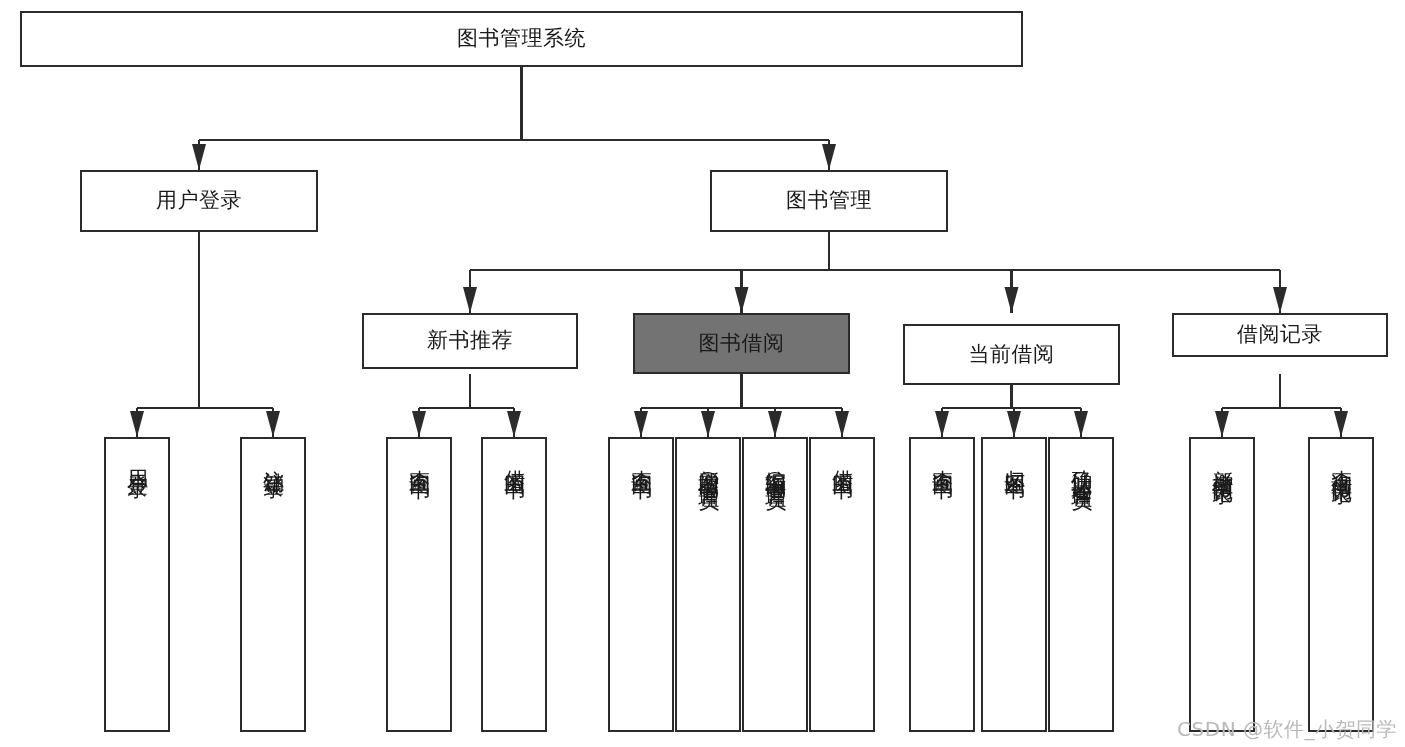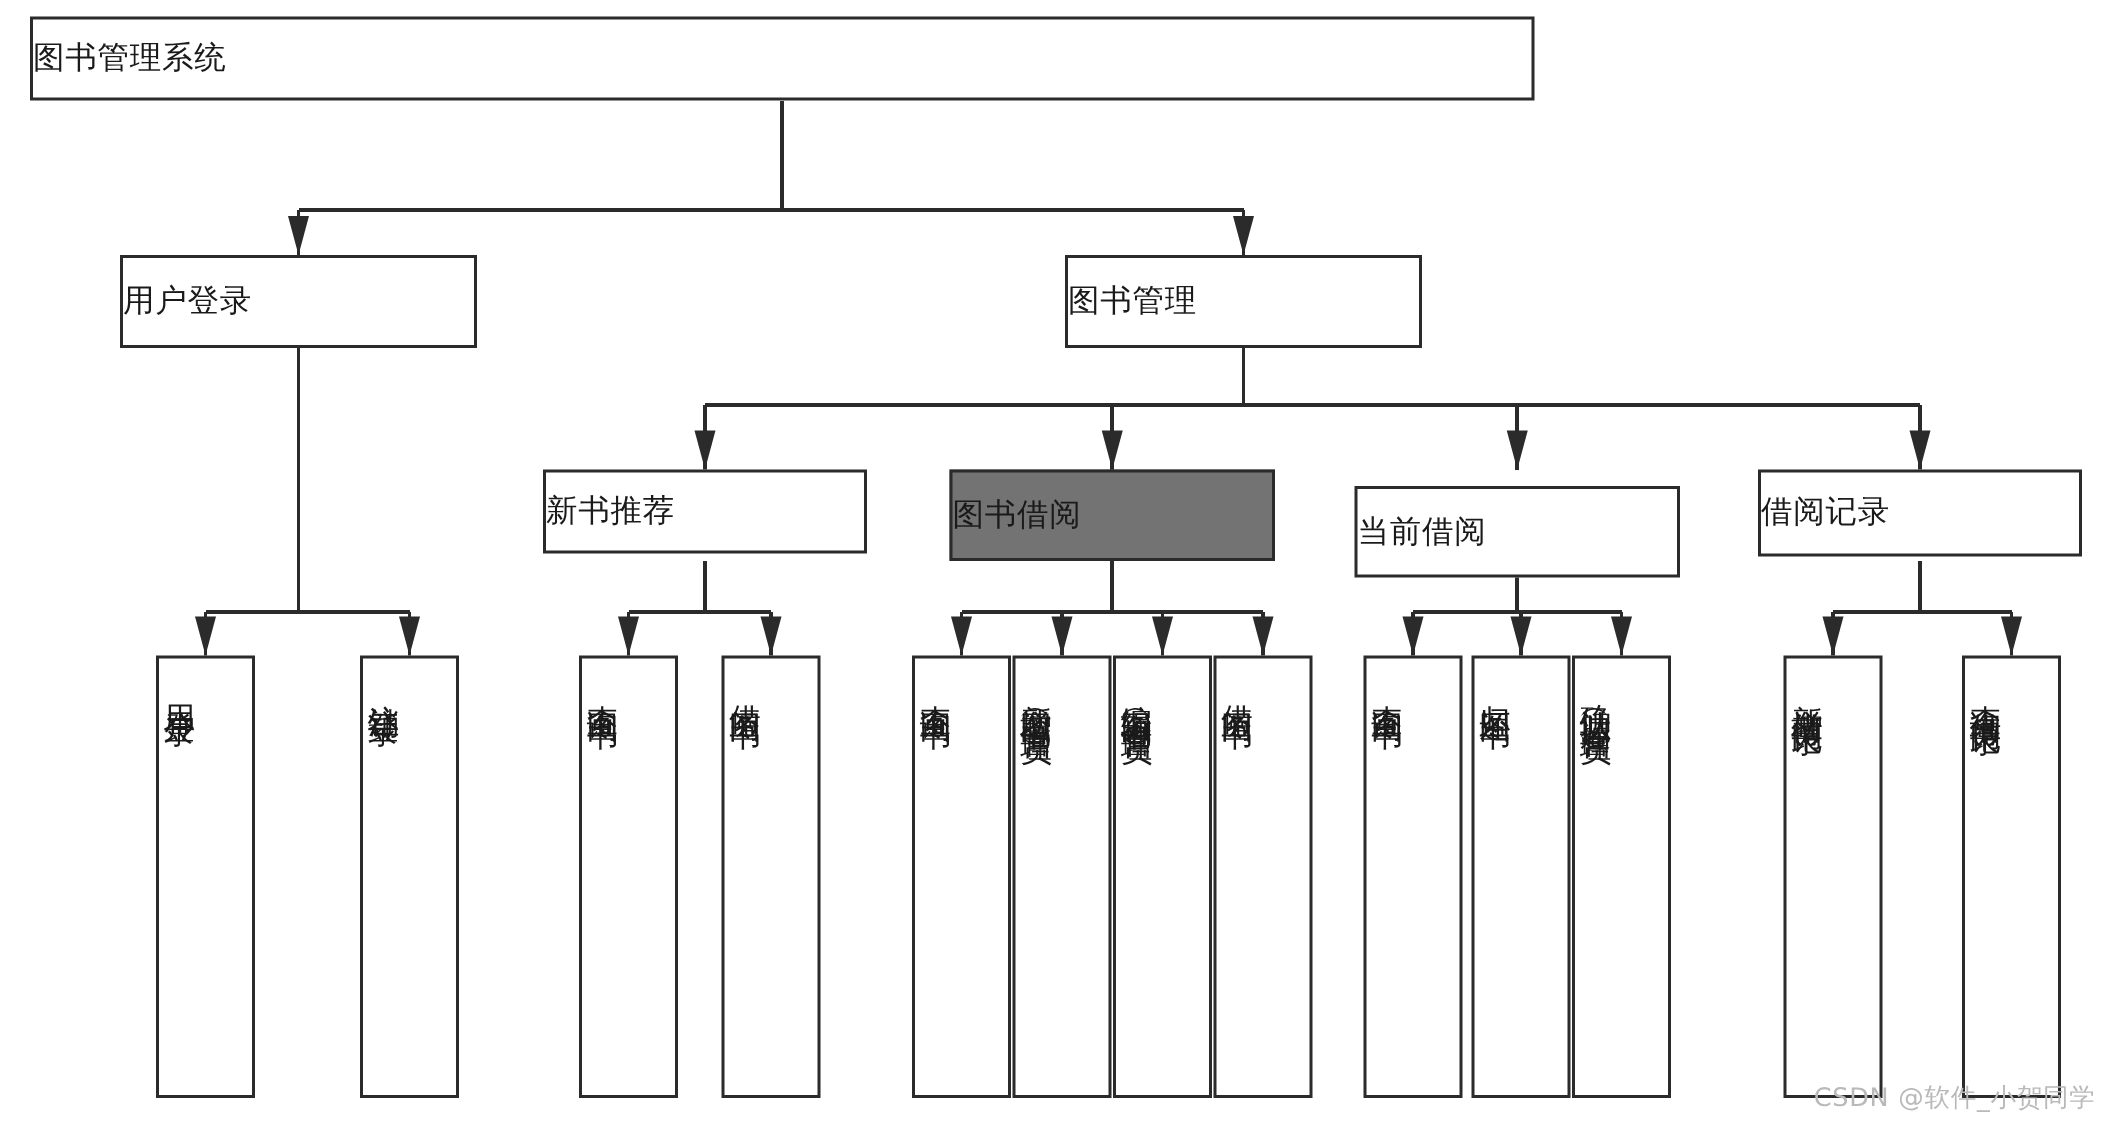--- a/index.html
+++ b/index.html
@@ -26,20 +26,21 @@
     height: 747px;
     pointer-events: none;
   }
   .node {
     position: absolute;
     box-sizing: border-box;
     background: #ffffff;
     border: 2px solid #2b2b2b;
     display: flex;
     align-items: center;
+    justify-content: center;
     color: #1a1a1a;
     text-align: center;
   }
   .node.horiz {
     font-size: 21px;
     letter-spacing: 0.5px;
     line-height: 1.1;
   }
   .node.vert {
     align-items: flex-start;
@@ -51,21 +52,21 @@
     font-size: 21px;
     line-height: 1.22;
     letter-spacing: 3px;
     white-space: nowrap;
     display: block;
   }
   .watermark {
     position: absolute;
     right: 8px;
     bottom: 4px;
-    font-size: 17px;
+    font-size: 20px;
     color: #b9b9b9;
     letter-spacing: 0.5px;
     white-space: nowrap;
     pointer-events: none;
   }
 </style>
 </head>
 <body>
 
 <div id="canvas">
@@ -135,21 +136,21 @@
       </div>
       <div class="node horiz" style="left: 362px; top: 313px; width: 216px; height: 56px; border-color: rgb(43, 43, 43); background: rgb(255, 255, 255); color: rgb(26, 26, 26);">
         <span>新书推荐</span>
       </div>
       <div class="node horiz" style="left: 633px; top: 313px; width: 217px; height: 61px; border-color: rgb(43, 43, 43); background: #737373; color: rgb(26, 26, 26);">
         <span>图书借阅</span>
       </div>
       <div class="node horiz" style="left: 903px; top: 324px; width: 217px; height: 61px; border-color: rgb(43, 43, 43); background: rgb(255, 255, 255); color: rgb(26, 26, 26);">
         <span>当前借阅</span>
       </div>
-      <div class="node horiz" style="left: 1172px; top: 313px; width: 216px; height: 58px; border-color: rgb(43, 43, 43); background: rgb(255, 255, 255); color: rgb(26, 26, 26);">
+      <div class="node horiz" style="left: 1172px; top: 313px; width: 216px; height: 44px; border-color: rgb(43, 43, 43); background: rgb(255, 255, 255); color: rgb(26, 26, 26);">
         <span>借阅记录</span>
       </div>
       <div class="node vert" style="left: 104px; top: 437px; width: 66px; height: 295px; border-color: rgb(43, 43, 43); background: rgb(255, 255, 255); color: rgb(26, 26, 26);">
         <span class="vlabel">用户登录</span>
       </div>
       <div class="node vert" style="left: 240px; top: 437px; width: 66px; height: 295px; border-color: rgb(43, 43, 43); background: rgb(255, 255, 255); color: rgb(26, 26, 26);">
         <span class="vlabel">注销登录</span>
       </div>
       <div class="node vert" style="left: 386px; top: 437px; width: 66px; height: 295px; border-color: rgb(43, 43, 43); background: rgb(255, 255, 255); color: rgb(26, 26, 26);">
         <span class="vlabel">查询图书</span>

